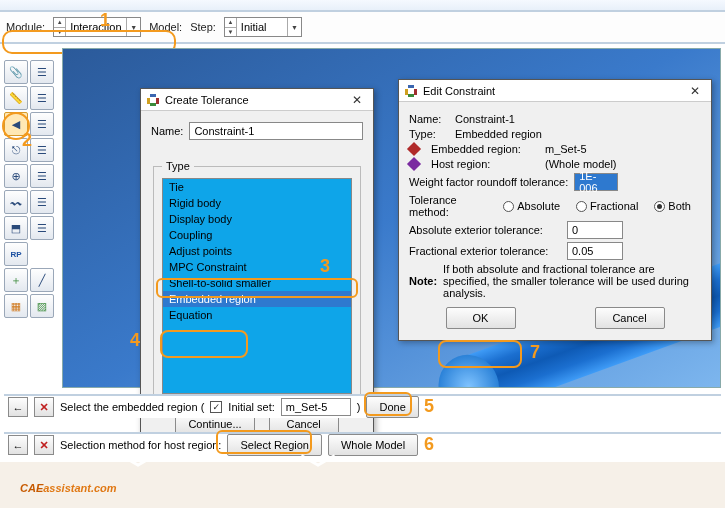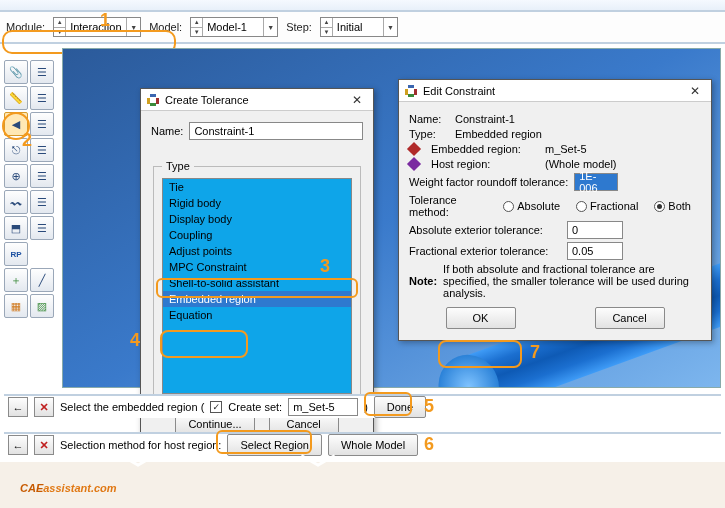--- a/index.html
+++ b/index.html
@@ -68,28 +68,20 @@
   <label>Module:</label>
   <div class="field">
     <div class="stepper">
         <div>▲</div>
         <div>▼</div>
       </div>
     <span class="value">Interaction</span>
     <div class="dd">▼</div>
   </div>
   <label>Model:</label>
-  <div class="field">
-    <div class="stepper">
-        <div>▲</div>
-        <div>▼</div>
-      </div>
-    <span class="value">Model-1</span>
-    <div class="dd">▼</div>
-  </div>
   <label>Step:</label>
   <div class="field">
     <div class="stepper">
         <div>▲</div>
         <div>▼</div>
       </div>
     <span class="value" style="min-width:50px">Initial</span>
     <div class="dd">▼</div>
   </div>
 </div>
@@ -145,21 +137,21 @@
     </div>
     <fieldset class="fieldset">
       <legend>Type</legend>
       <div class="listbox">
         <div class="item">Tie</div>
         <div class="item">Rigid body</div>
         <div class="item">Display body</div>
         <div class="item">Coupling</div>
         <div class="item">Adjust points</div>
         <div class="item">MPC Constraint</div>
-        <div class="item">Shell-to-solid assistant</div>
+        <div class="item">Shell-to-solid smaller</div>
         <div class="item selected">Embedded region</div>
         <div class="item">Equation</div>
       </div>
     </fieldset>
     <div class="row" style="justify-content:center; gap:14px; margin-top:10px;">
       <div class="btn">Continue...</div>
       <div class="btn">Cancel</div>
     </div>
   </div>
 </div>
@@ -237,21 +229,21 @@
   </div>
 </div>
 <div class="ring" style="left:438px; top:340px; width:84px; height:28px; border-radius:8px;"></div>
 <div class="annotation" style="left:530px; top:342px;">7</div>
 
 <div class="promptbar pb1">
   <div class="iconbtn">←</div>
   <div class="iconbtn" style="color:#c02020">✕</div>
   <span>Select the embedded region   (</span>
   <span class="chk">✓</span>
-  <span>Create set:</span>
+  <span>Initial set:</span>
   <span class="txt" style="width:70px">m_Set-5</span>
   <span>)</span>
   <div class="btn" style="min-width:40px">Done</div>
 </div>
 <div class="ring" style="left:364px; top:392px; width:48px; height:24px; border-radius:6px;"></div>
 <div class="annotation" style="left:424px; top:396px;">5</div>
 
 <div class="promptbar pb2">
   <div class="iconbtn">←</div>
   <div class="iconbtn" style="color:#c02020">✕</div>

